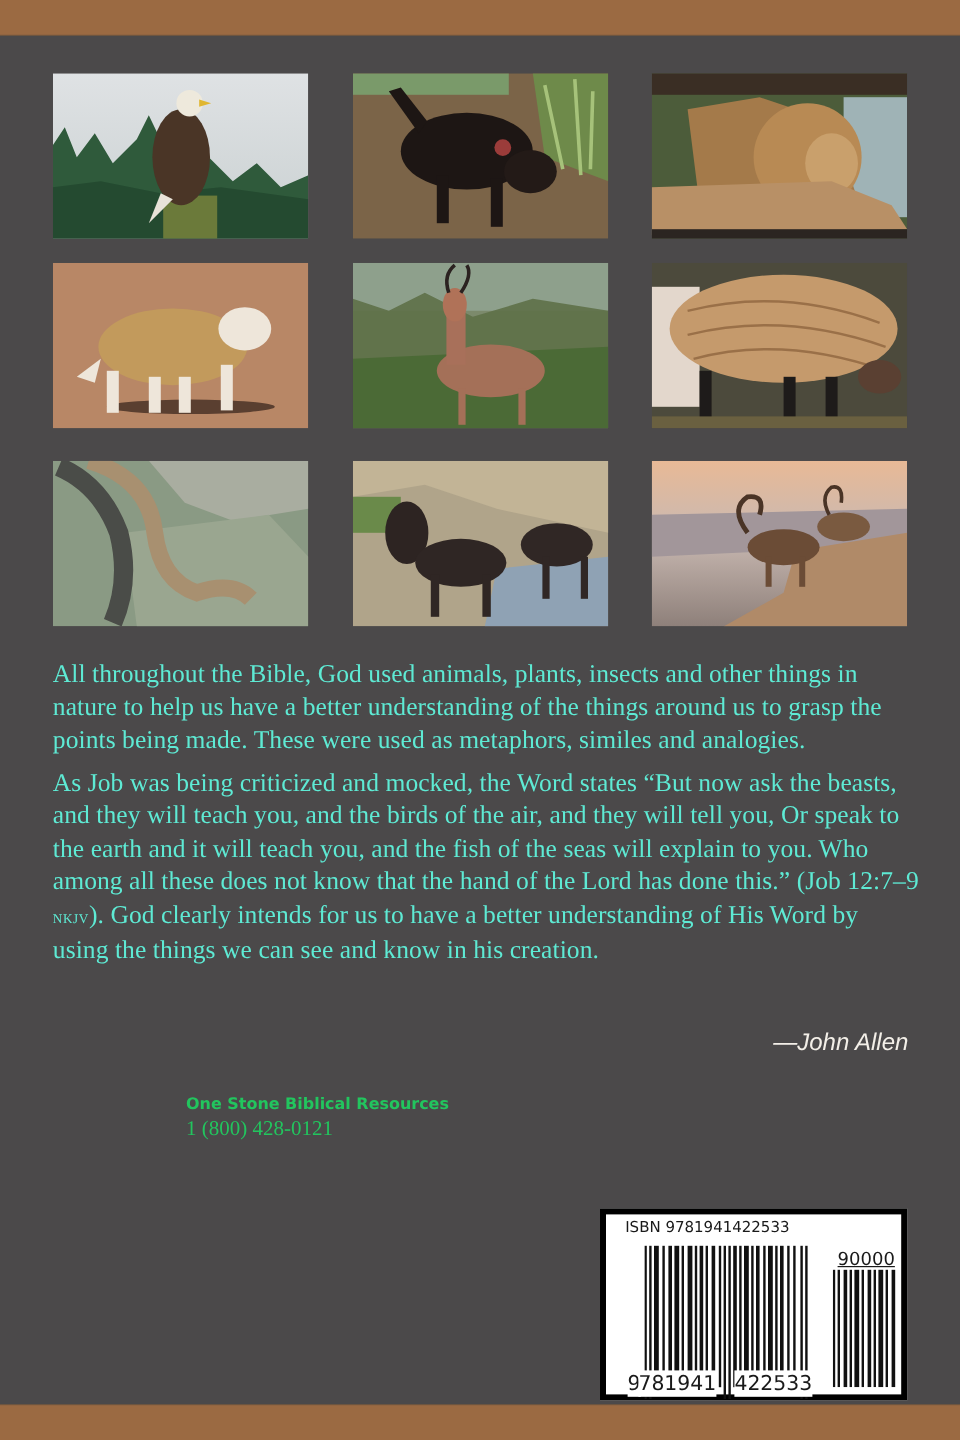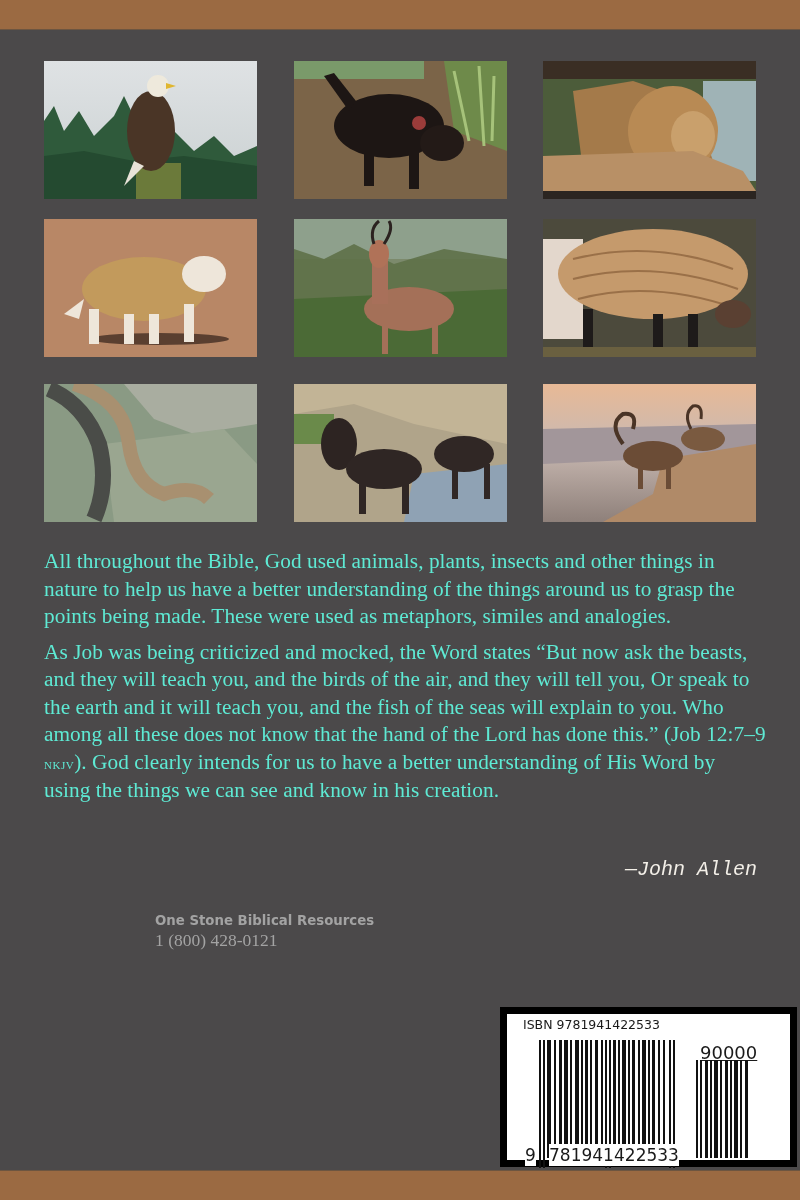--- a/index.html
+++ b/index.html
@@ -19,40 +19,40 @@
 
     .body-text {
       position: absolute; left: 44px; width: 722px; top: 548px;
       color: #5eead4; font-family: "Liberation Serif", serif;
       font-size: 21.3px; line-height: 27.5px; letter-spacing: 0.05px;
     }
     .body-text p { margin: 0 0 8px 0; }
     .smallcaps { font-variant: small-caps; font-size: 16px; letter-spacing: 0.5px; }
     .attribution {
       position: absolute; right: 43px; top: 858px; color: #f3efe8;
-      font-family: Liberation Mono, monospace; font-style: italic; font-size: 20px;
+      font-family: Liberation Sans, sans-serif; font-style: italic; font-size: 20px;
     }
 
     .publisher {
-      position: absolute; left: 155px; top: 912px; color: #a3a3a3;
+      position: absolute; left: 155px; top: 912px; color: #22c55e;
       font-family: "Liberation Serif", serif; font-size: 17.5px; line-height: 18.8px;
     }
     .publisher .bold { font-family: "DejaVu Sans", sans-serif; font-weight: bold; font-size: 13.3px; }
 
     .barcode-box {
-      position: absolute; left: 500px; top: 1007px; width: 297px; height: 160px;
-      background: #ffffff; border: 7px solid #000000; box-sizing: border-box;
+      position: absolute; left: 500px; top: 1007px; width: 256px; height: 160px;
+      background: #ffffff; border: 5px solid #000000; box-sizing: border-box;
     }
     .isbn-label {
       position: absolute; left: 16px; top: 3px; font-family: "DejaVu Sans", sans-serif;
       font-size: 12.5px; color: #1a1a1a;
     }
     .price-code {
       position: absolute; left: 193px; top: 28px; font-family: "DejaVu Sans", sans-serif;
-      font-size: 18px; color: #1a1a1a; text-decoration: underline;
+      font-size: 15px; color: #1a1a1a; text-decoration: underline;
     }
     .bars { position: absolute; }
     .bars svg { display: block; }
     .digits {
       position: absolute; top: 130px; font-family: "DejaVu Sans", sans-serif;
       font-size: 17px; color: #1a1a1a; background: #fff; line-height: 22px;
     }
   </style>
 </head>
 <body>
@@ -249,17 +249,17 @@
           <rect x="24" y="0" width="2" height="98"></rect>
         <rect x="29" y="0" width="3" height="98"></rect>
           <rect x="34" y="0" width="2" height="98"></rect>
         <rect x="38" y="0" width="4" height="98"></rect>
           <rect x="44" y="0" width="2" height="98"></rect>
         <rect x="49" y="0" width="3" height="98"></rect>
       </g>
     </svg>
   </div>
   <div class="digits" style="left:18px;">9</div>
-  <div class="digits" style="left:42px;">781941</div>
+  <div class="digits" style="left:27px;">781941</div>
   <div class="digits" style="left:107px;">422533</div>
 </div>
 
 <div class="band bottom"></div>
 
 </body></html>

